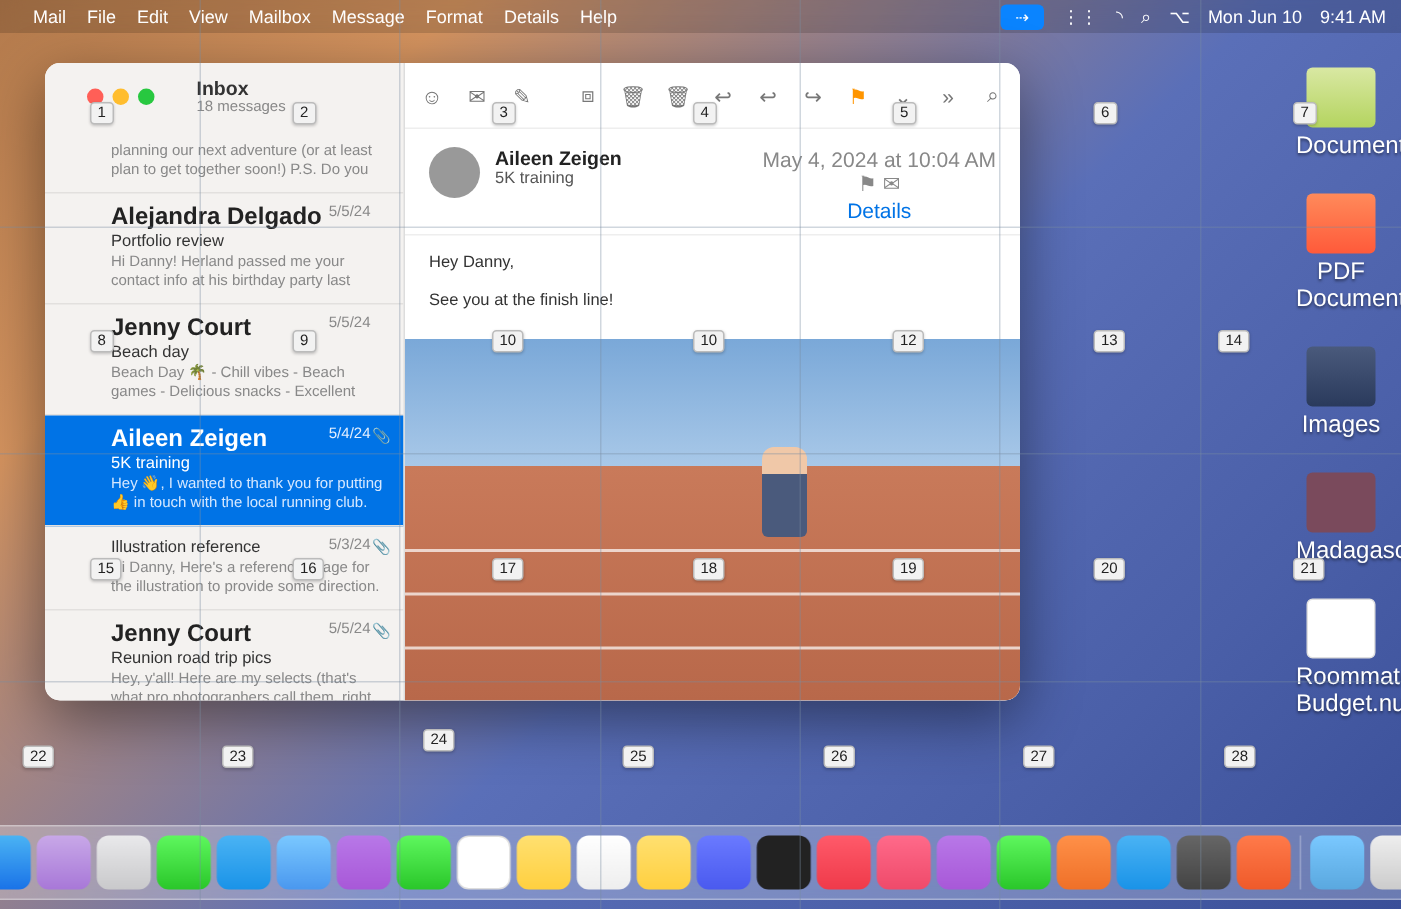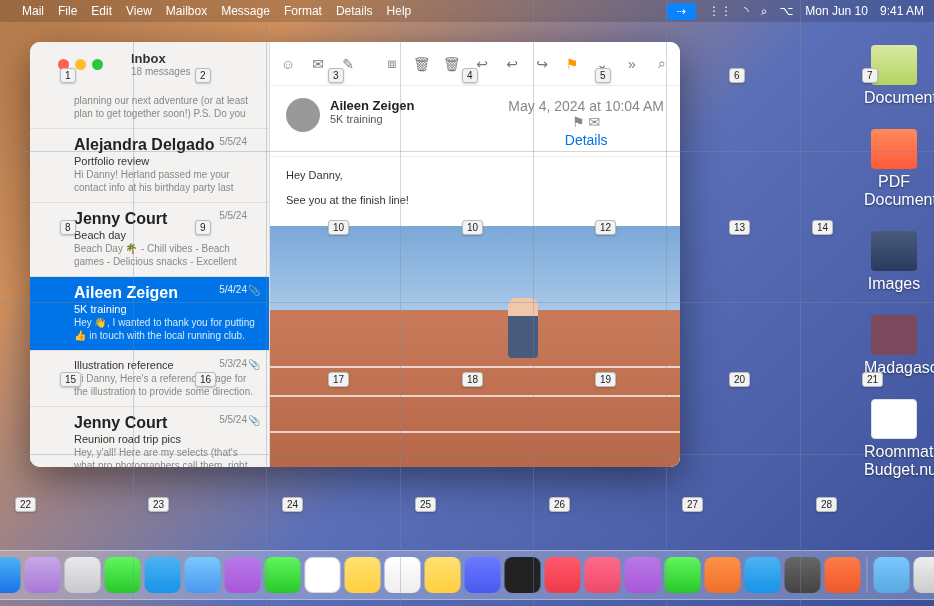--- a/index.html
+++ b/index.html
@@ -255,18 +255,18 @@
   <span class="gnum" style="left:60px;top:372px">15</span>
   <span class="gnum" style="left:195px;top:372px">16</span>
   <span class="gnum" style="left:328px;top:372px">17</span>
   <span class="gnum" style="left:462px;top:372px">18</span>
   <span class="gnum" style="left:595px;top:372px">19</span>
   <span class="gnum" style="left:729px;top:372px">20</span>
   <span class="gnum" style="left:862px;top:372px">21</span>
 
   <span class="gnum" style="left:15px;top:497px">22</span>
   <span class="gnum" style="left:148px;top:497px">23</span>
-  <span class="gnum" style="left:282px;top:497px">24</span>
+  <span class="gnum" style="left:282px;top:486px">24</span>
   <span class="gnum" style="left:415px;top:497px">25</span>
   <span class="gnum" style="left:549px;top:497px">26</span>
   <span class="gnum" style="left:682px;top:497px">27</span>
   <span class="gnum" style="left:816px;top:497px">28</span>
 </div>
 
 </body></html>

